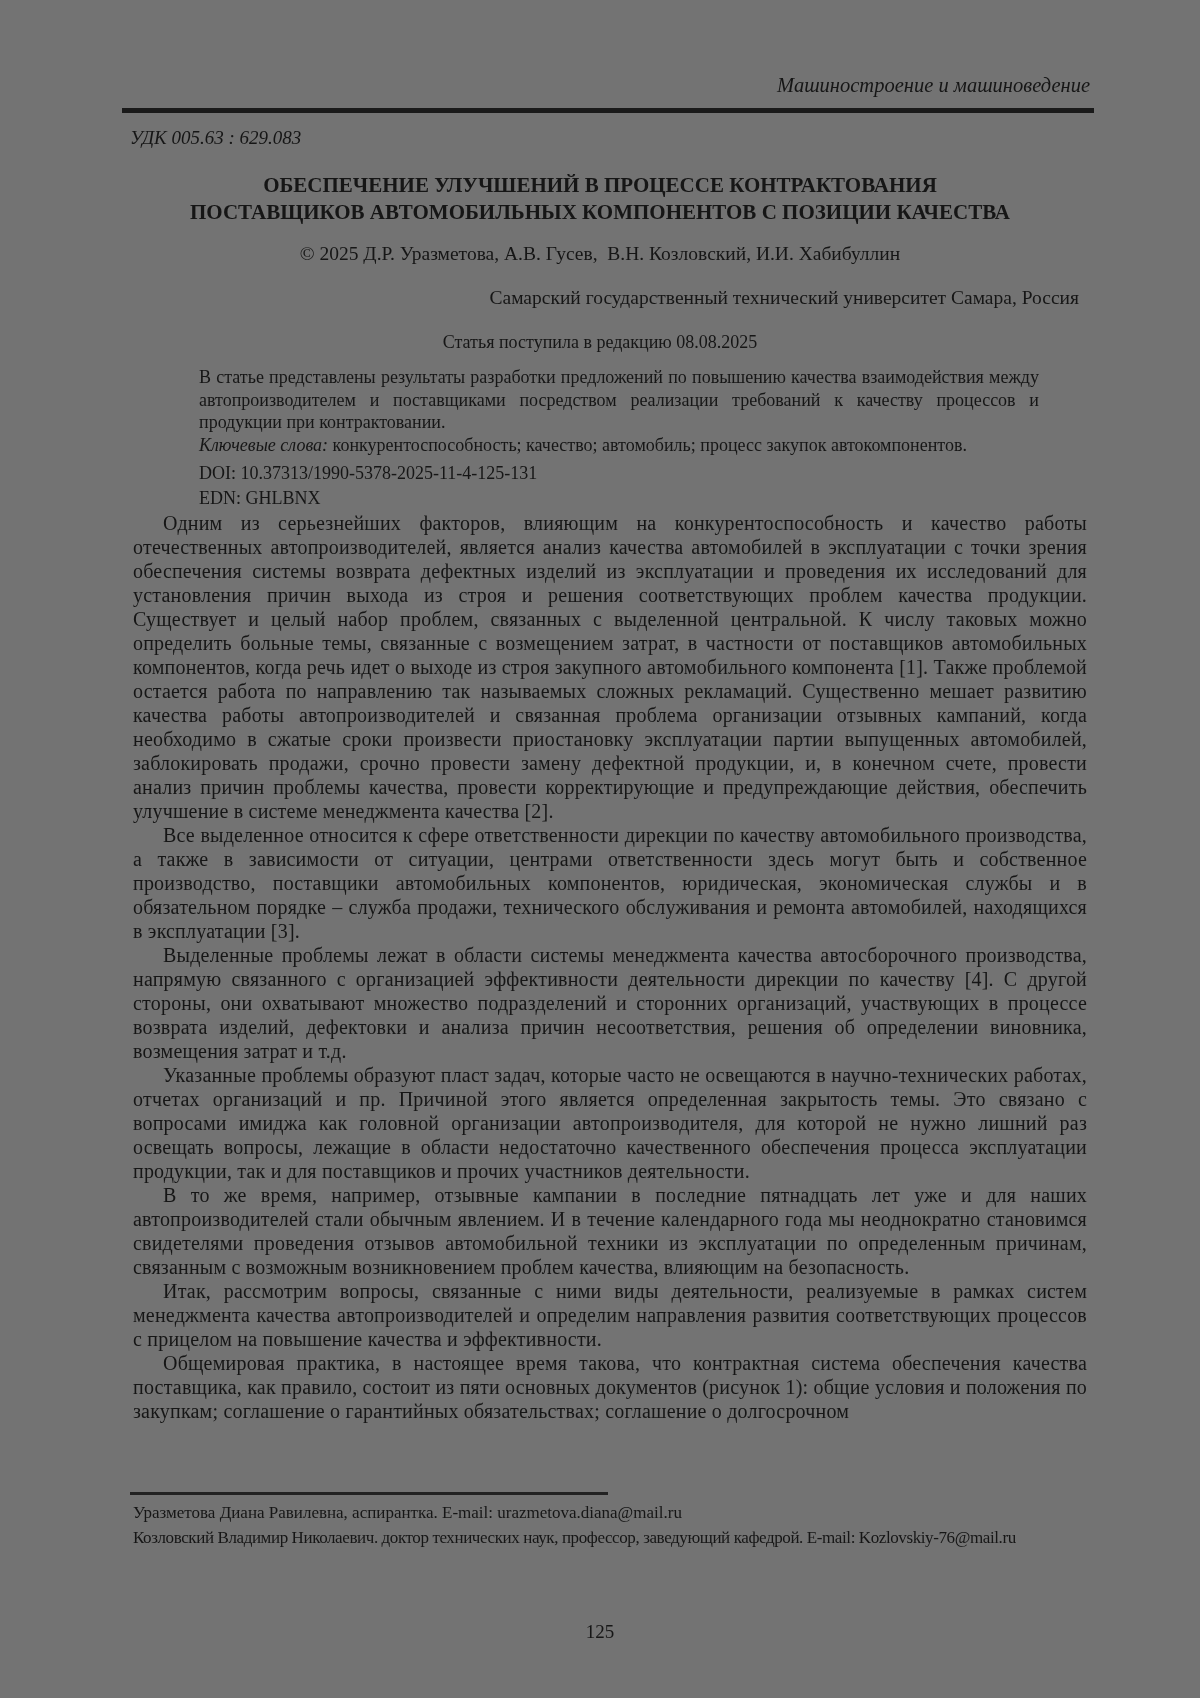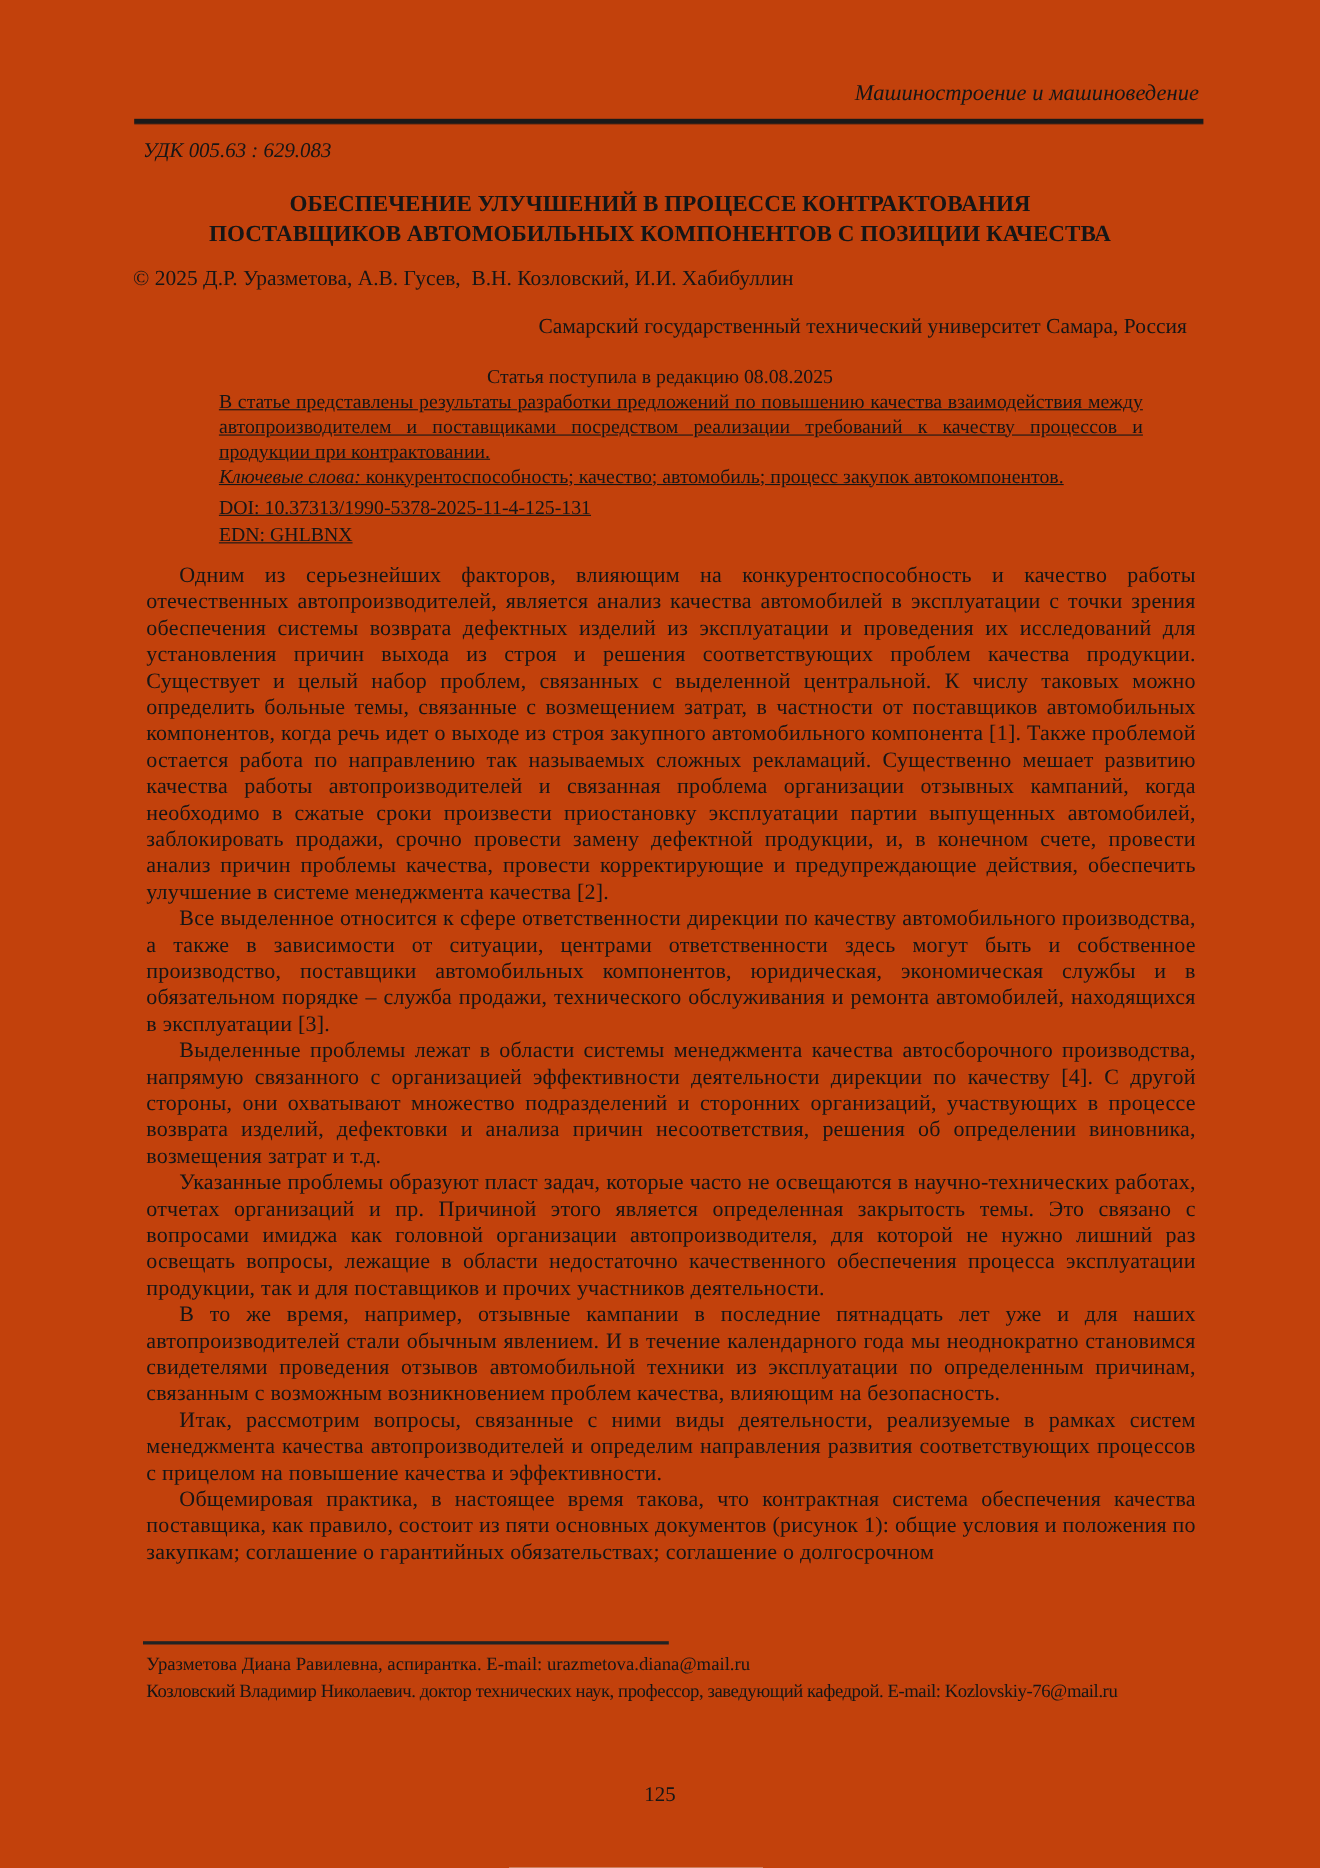--- a/index.html
+++ b/index.html
@@ -1,21 +1,21 @@
 <!DOCTYPE html>
 <html lang="ru"><head>
 <meta charset="utf-8">
 <style>
   * { margin:0; padding:0; box-sizing:border-box; }
   html,body { background:#e8e8e8; }
   .page {
     position:relative;
     width:1200px; height:1698px;
     margin:0 auto;
-    background:#c2410c;
+    background:#737373;
     color:#161616;
     font-family:"Liberation Serif","DejaVu Serif",serif;
     overflow:hidden;
   }
   .journal-header {
     position:absolute; top:74px; right:110px;
     font-style:italic; font-size:20.5px;
   }
   .double-rule {
     position:absolute; top:108px; left:122px; right:106px;
@@ -26,33 +26,33 @@
   .udc {
     position:absolute; top:127px; left:130px;
     font-style:italic; font-size:19px;
   }
   .title-block {
     position:absolute; top:172px; left:121px; width:958px;
     text-align:center; font-weight:bold; font-size:21px; line-height:27px;
   }
   .authors-line {
     position:absolute; top:243px; left:121px; width:958px;
-    font-size:19.5px; white-space:pre-wrap;
+    text-align:center; font-size:19.5px; white-space:pre-wrap;
   }
   .affiliation-line {
     position:absolute; top:287px; left:121px; width:958px;
     text-align:right; font-size:19.5px;
   }
   .received-line {
     position:absolute; top:332px; left:121px; width:958px;
     text-align:center; font-size:18px;
   }
   .abstract-block {
-    position:absolute; top:354px; left:199px; width:840px;
-    font-size:18px; line-height:22.5px; text-align:justify;text-decoration:underline;
+    position:absolute; top:366px; left:199px; width:840px;
+    font-size:18px; line-height:22.5px; text-align:justify;
   }
   .abstract-block .ids { margin-top:6px; text-align:left; }
   .abstract-block .ids + .ids { margin-top:2px; }
   .kw-label { font-style:italic; }
   .body-text {
     position:absolute; top:511px; left:133px; width:954px; height:978px;
     font-size:20px; line-height:24px; letter-spacing:0.2px;
     text-align:justify; overflow:hidden;
     -webkit-hyphens:auto; hyphens:auto;
   }

